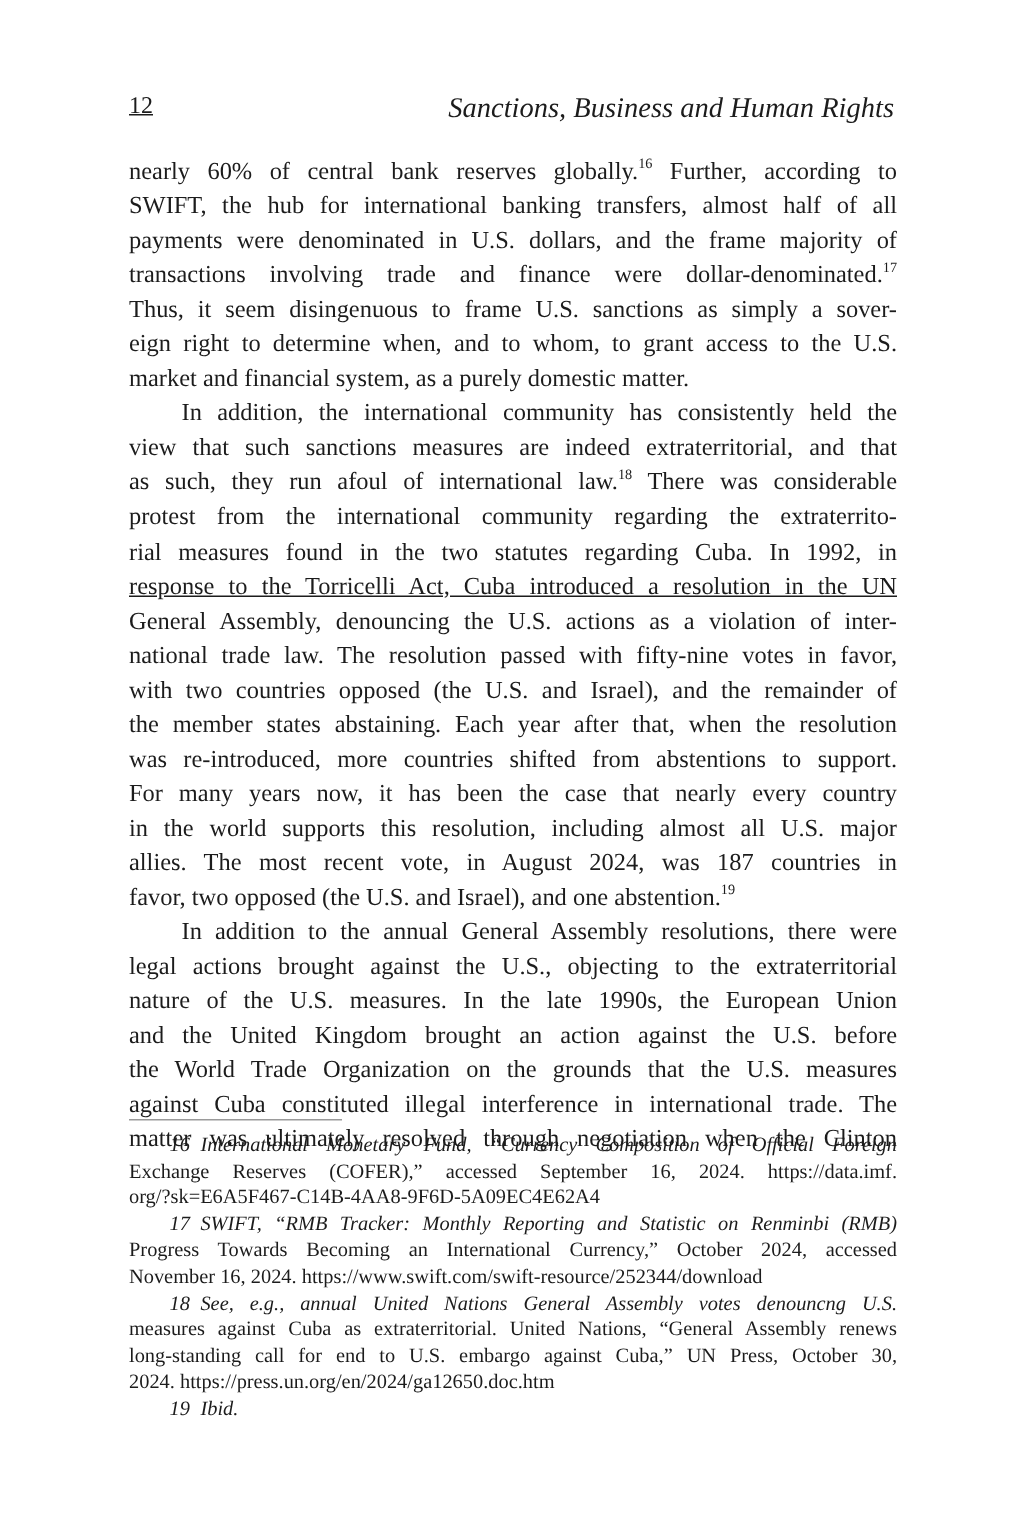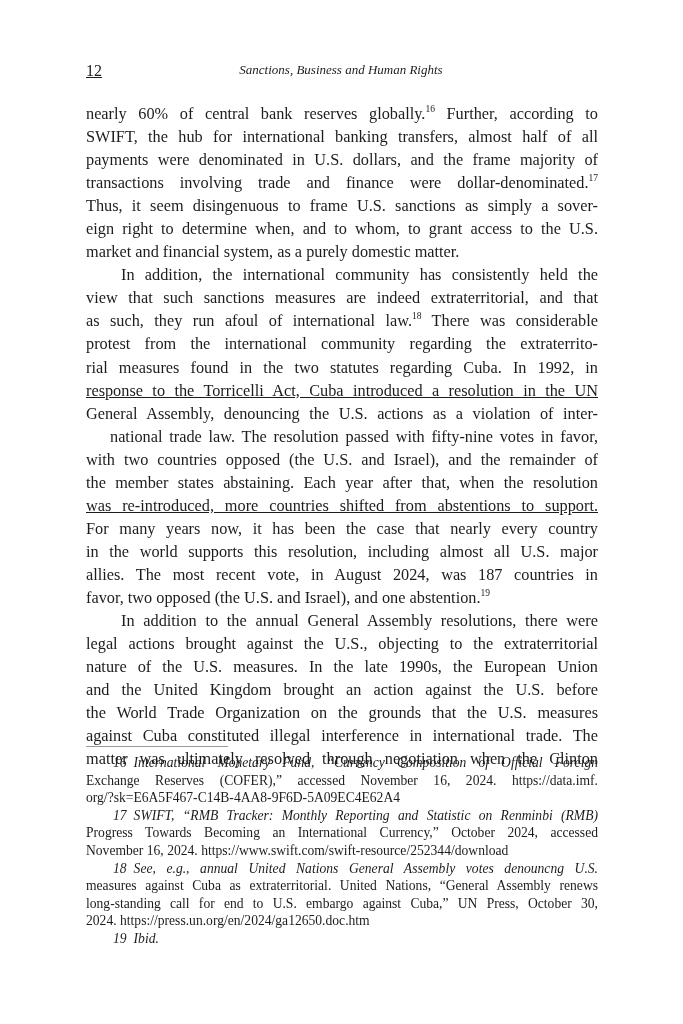--- a/index.html
+++ b/index.html
@@ -1,20 +1,20 @@
 <!DOCTYPE html>
 <html><head>
 <meta charset="utf-8">
 <style>
   html, body { margin:0; padding:0; background:#ffffff; }
   body { width:683px; height:1024px; position:relative; overflow:hidden;
          font-family:"Liberation Serif","DejaVu Serif",serif; color:#1c1c1c; }
   .header { position:absolute; top:62px; left:86px; width:510px; height:22px; }
   .pnum { position:absolute; left:0; top:0; font-size:16px;text-decoration:underline; }
-  .rtitle { position:absolute; left:0; right:0; top:0; text-align:center; font-style:italic; font-size:13px; }
+  .rtitle { position:absolute; left:0; right:0; top:0; text-align:right; font-style:italic; font-size:19px; }
   .body { position:absolute; top:102px; left:86px; width:512px; }
   .bl { display:block; font-size:16.3px; line-height:23.05px; height:23.05px; white-space:nowrap;
         text-align:justify; text-align-last:justify; }
   .bl.last { text-align-last:left; }
   .bl.indent { padding-left:35px; }
   sup { font-size:9.5px; line-height:0; vertical-align:7px; }
   .rule { position:absolute; top:746px; left:86px; width:142px; height:1px; background:#9a9a9a; }
   .notes { position:absolute; top:754px; left:86px; width:512px; }
   .fl { display:block; font-size:13.6px; line-height:17.6px; height:17.6px; white-space:nowrap;
         text-align:justify; text-align-last:justify; }
@@ -40,44 +40,44 @@
   <span class="bl" style="white-space: normal; overflow: hidden;">eign right to determine when, and to whom, to grant access to the U.S.</span>
   <span class="bl last">market and financial system, as a purely domestic matter.</span>
 
   <span class="bl indent" style="white-space: normal; overflow: hidden;">In addition, the international community has consistently held the</span>
   <span class="bl" style="white-space: normal; overflow: hidden;">view that such sanctions measures are indeed extraterritorial, and that</span>
   <span class="bl" style="white-space: normal; overflow: hidden;"><span>as such, they run afoul of international law.</span><sup>18</sup><span> There was considerable</span></span>
   <span class="bl" style="white-space: normal; overflow: hidden;">protest from the international community regarding the extraterrito-</span>
   <span class="bl" style="white-space: normal; overflow: hidden;">rial measures found in the two statutes regarding Cuba. In 1992, in</span>
   <span class="bl" style="white-space: normal; overflow: hidden; text-decoration: underline;">response to the Torricelli Act, Cuba introduced a resolution in the UN</span>
   <span class="bl" style="white-space: normal; overflow: hidden;">General Assembly, denouncing the U.S. actions as a violation of inter-</span>
-  <span class="bl" style="white-space: normal; overflow: hidden; margin-left: 24px;">national trade law. The resolution passed with fifty-nine votes in favor,</span>
+  <span class="bl" style="white-space: normal; overflow: hidden;">national trade law. The resolution passed with fifty-nine votes in favor,</span>
   <span class="bl" style="white-space: normal; overflow: hidden;">with two countries opposed (the U.S. and Israel), and the remainder of</span>
   <span class="bl" style="white-space: normal; overflow: hidden;">the member states abstaining. Each year after that, when the resolution</span>
-  <span class="bl" style="white-space: normal; overflow: hidden; text-decoration: underline;">was re-introduced, more countries shifted from abstentions to support.</span>
+  <span class="bl" style="white-space: normal; overflow: hidden;">was re-introduced, more countries shifted from abstentions to support.</span>
   <span class="bl" style="white-space: normal; overflow: hidden;">For many years now, it has been the case that nearly every country</span>
   <span class="bl" style="white-space: normal; overflow: hidden;">in the world supports this resolution, including almost all U.S. major</span>
   <span class="bl" style="white-space: normal; overflow: hidden;">allies. The most recent vote, in August 2024, was 187 countries in</span>
   <span class="bl last"><span>favor, two opposed (the U.S. and Israel), and one abstention.</span><sup>19</sup></span>
 
   <span class="bl indent" style="white-space: normal; overflow: hidden;">In addition to the annual General Assembly resolutions, there were</span>
   <span class="bl" style="white-space: normal; overflow: hidden;">legal actions brought against the U.S., objecting to the extraterritorial</span>
   <span class="bl" style="white-space: normal; overflow: hidden;">nature of the U.S. measures. In the late 1990s, the European Union</span>
   <span class="bl" style="white-space: normal; overflow: hidden;">and the United Kingdom brought an action against the U.S. before</span>
   <span class="bl" style="white-space: normal; overflow: hidden;">the World Trade Organization on the grounds that the U.S. measures</span>
   <span class="bl" style="white-space: normal; overflow: hidden;">against Cuba constituted illegal interference in international trade. The</span>
   <span class="bl" style="white-space: normal; overflow: hidden;">matter was ultimately resolved through negotiation when the Clinton</span>
 </div>
 
 <div class="rule"></div>
 
 <div class="notes">
   <div>
     <span class="fl indent" style="white-space: normal; overflow: hidden;"><span class="fn-num">16</span><span>International Monetary Fund, “Currency Composition of Official Foreign</span></span>
-    <span class="fl" style="white-space: normal; overflow: hidden;">Exchange Reserves (COFER),” accessed November 16, 2024. https://data.imf.</span>
+    <span class="fl" style="white-space: normal; overflow: hidden;">Exchange Reserves (COFER),” accessed September 16, 2024. https://data.imf.</span>
     <span class="fl last">org/?sk=E6A5F467-C14B-4AA8-9F6D-5A09EC4E62A4</span>
   </div>
   <div>
     <span class="fl indent" style="white-space: normal; overflow: hidden;"><span class="fn-num">17</span><span>SWIFT, “RMB Tracker: Monthly Reporting and Statistic on Renminbi (RMB)</span></span>
     <span class="fl" style="white-space: normal; overflow: hidden;">Progress Towards Becoming an International Currency,” October 2024, accessed</span>
     <span class="fl last">November 16, 2024. https://www.swift.com/swift-resource/252344/download</span>
   </div>
   <div>
     <span class="fl indent" style="white-space: normal; overflow: hidden;"><span class="fn-num">18</span><span>See, e.g., annual United Nations General Assembly votes denouncng U.S.</span></span>
     <span class="fl" style="white-space: normal; overflow: hidden;">measures against Cuba as extraterritorial. United Nations, “General Assembly renews</span>

